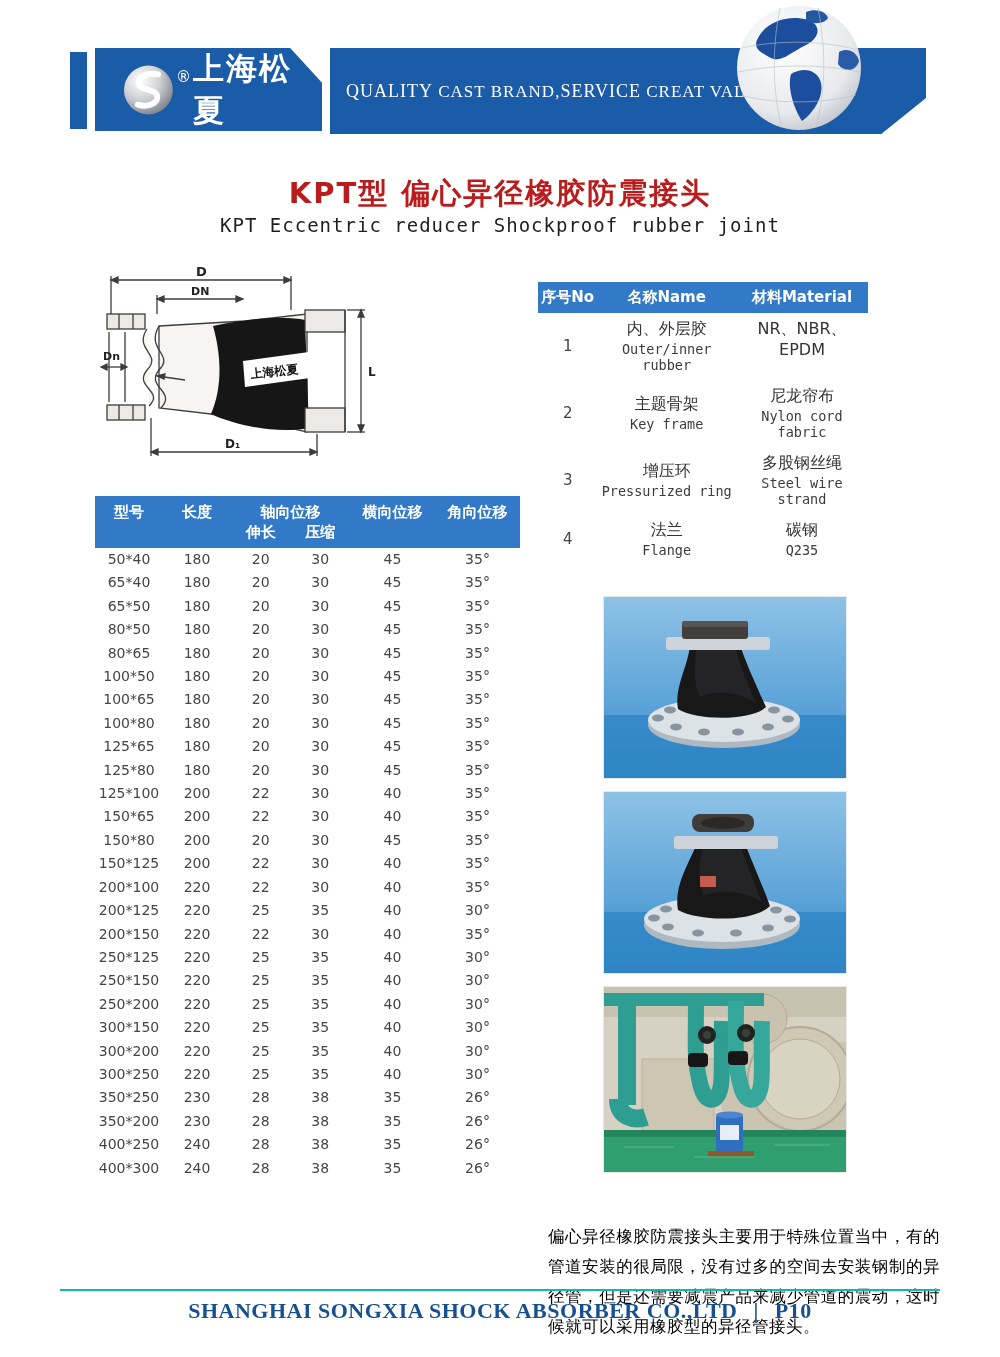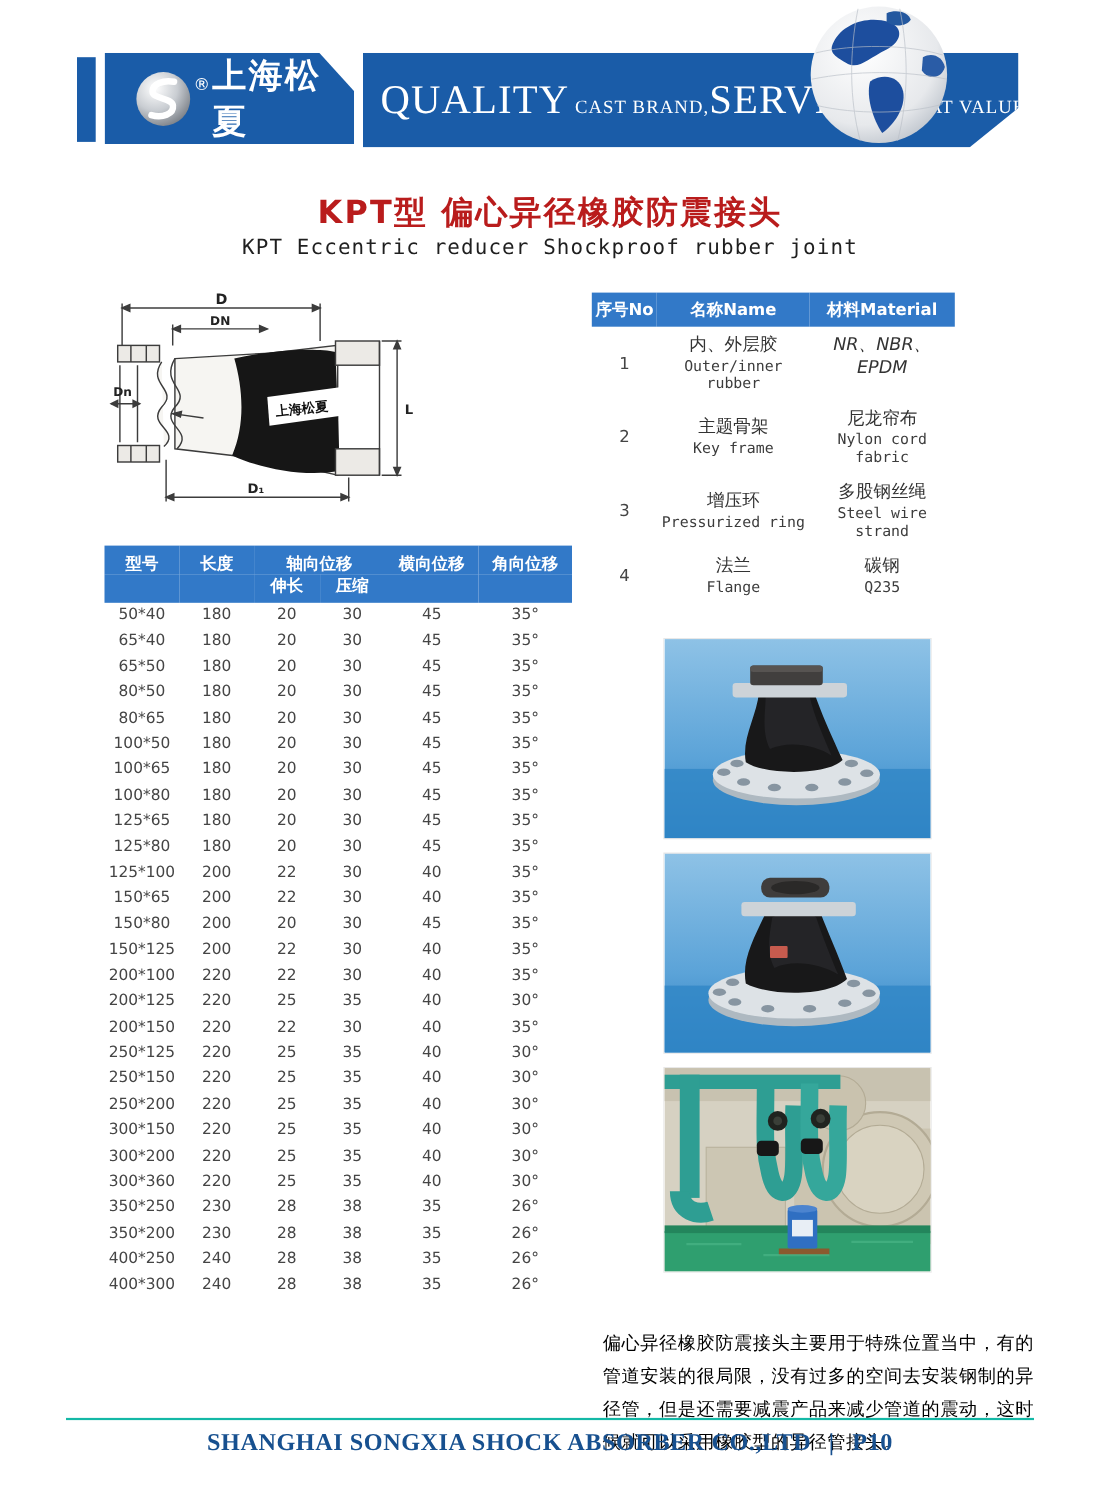--- a/index.html
+++ b/index.html
@@ -13,21 +13,21 @@
   .logo-box { position:absolute; left:95px; top:48px; width:227px; height:83px; background:#1a5ca8;
               clip-path:polygon(0 0, 86% 0, 100% 42%, 100% 100%, 0 100%);
               display:flex; align-items:center; padding-left:28px; }
   .logo-sphere { width:52px; height:52px; }
   .reg { color:#fff; font-size:15px; margin:-26px 2px 0 2px; }
   .brand { color:#fff; font-size:31px; font-weight:bold; letter-spacing:2px; }
   .banner { position:absolute; left:330px; top:48px; width:596px; height:86px; background:#1a5ca8;
             clip-path:polygon(0 0, 100% 0, 100% 58%, 92.5% 100%, 0 100%);
             display:flex; align-items:center; padding-left:16px; }
   .tagline { color:#fff; font-family:"Liberation Serif", serif; white-space:nowrap; }
-  .tagline .big { font-size:37px; letter-spacing:1px; }
+  .tagline .big { font-size:18px; letter-spacing:1px; }
   .tagline .small { font-size:17px; letter-spacing:1px; }
   .globe { position:absolute; left:736px; top:2px; width:128px; height:134px; }
 
   
   .title { margin-top:38px; text-align:center; font-size:29px; font-weight:bold; letter-spacing:2px; color:#b91c1c; }
   .subtitle { text-align:center; font-family:"DejaVu Sans Mono", monospace; font-size:19px; color:#1f1f1f; letter-spacing:1px; }
 
   
   .main { display:flex; margin:30px 0 0 95px; }
   .col-left { width:425px; }
@@ -38,27 +38,27 @@
 
   
   table.spec { width:425px; border-collapse:collapse; margin-top:26px; }
   table.spec th { background:#3279c8; color:#fff; font-weight:bold; font-size:15px; height:26px; }
   table.spec thead tr:first-child th { padding-top:6px;margin-top:36px; }
   table.spec thead tr:last-child th { padding-bottom:6px; }
   table.spec td { text-align:center; font-size:14px; color:#454545; height:23.4px; line-height:23.4px; }
   table.spec th { text-align:center; }
 
   
-  table.materials { width:330px; border-collapse:collapse; }
+  table.materials { width:330px; border-collapse:collapse;margin-top:16px; }
   table.materials th { background:#3279c8; color:#fff; font-size:15px; font-weight:bold; height:31px; text-align:center; }
   table.materials td { text-align:center; vertical-align:middle; padding:6px 0 7px 0; }
   table.materials td .cn { font-size:16px; color:#333; }
   table.materials td .en { font-family:"DejaVu Sans Mono", monospace; font-size:13.5px; color:#3c3c3c; margin-top:1px; }
   table.materials td.no { font-size:15px; color:#444; }
-  table.materials td.top { vertical-align:top;font-style:italic; }
+  table.materials td.top { vertical-align:top; }
 
   
   .photos { margin-top:32px; margin-left:66px; width:242px; }
   .photo { width:242px; display:block; margin-bottom:14px; box-shadow:0 0 0 1px #e8e8e8; }
   .photo svg { display:block; }
 
   
   .description { margin:50px 0 0 10px; width:392px; font-size:16.5px; line-height:1.82; color:#000000; letter-spacing:0.5px; text-align:justify; }
 
   
@@ -382,21 +382,21 @@
             </tr>
             <tr>
               <td>300*200</td>
               <td>220</td>
               <td>25</td>
               <td>35</td>
               <td>40</td>
               <td>30°</td>
             </tr>
             <tr>
-              <td>300*360</td>
+              <td>300*250</td>
               <td>220</td>
               <td>25</td>
               <td>35</td>
               <td>40</td>
               <td>30°</td>
             </tr>
             <tr>
               <td>350*250</td>
               <td>230</td>
               <td>28</td>

